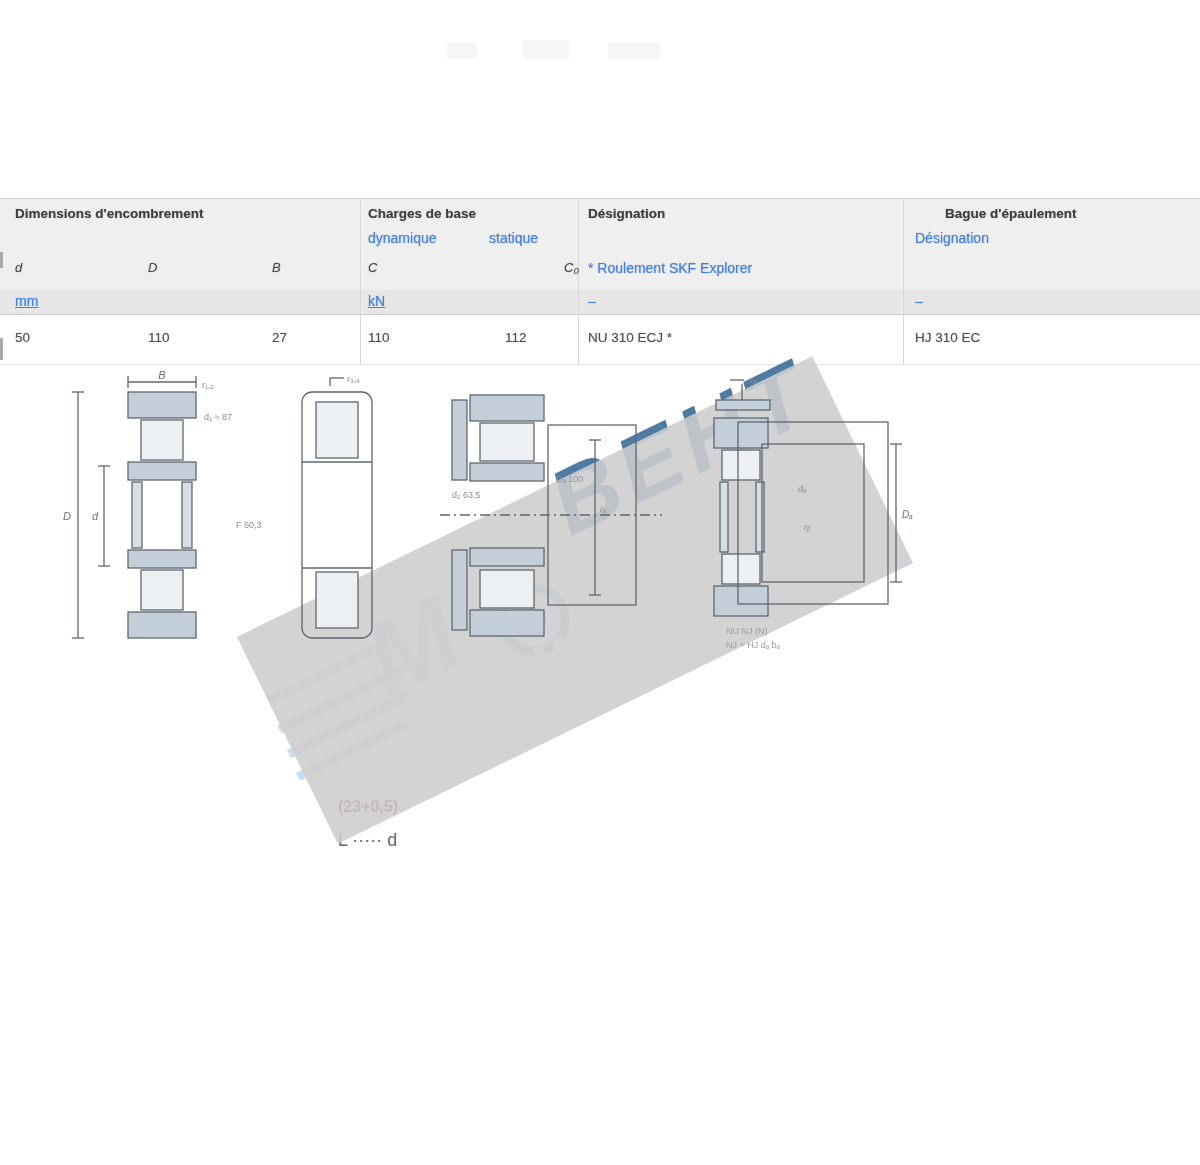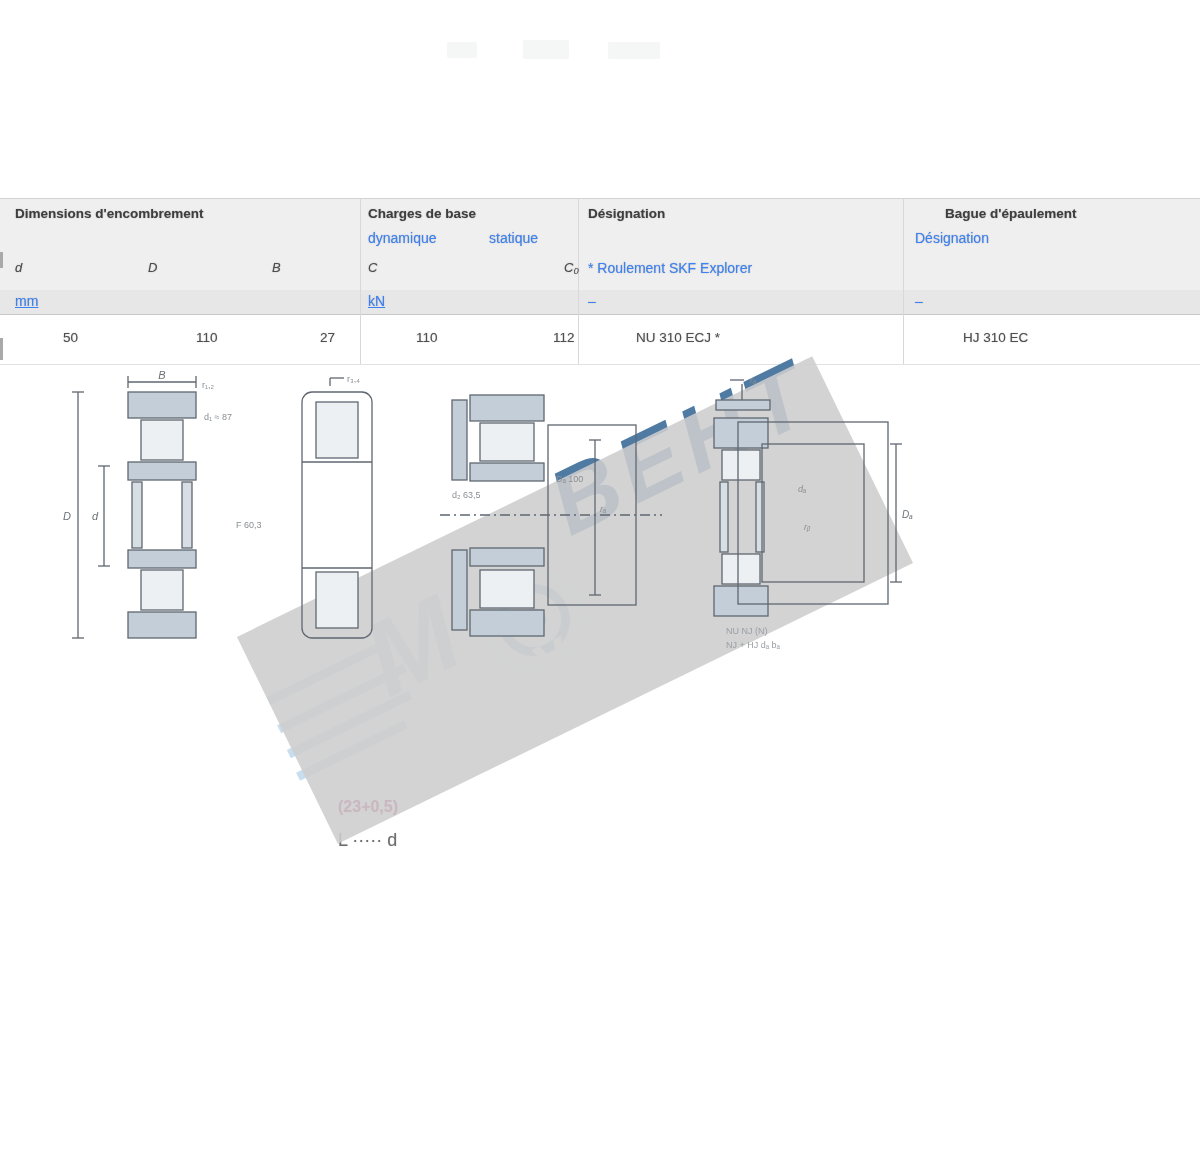--- a/index.html
+++ b/index.html
@@ -12,21 +12,21 @@
   
   .tbl{position:absolute;left:0;top:198px;width:980px;height:168px;}
   .tbl .bg-head{position:absolute;left:0;top:0;width:1200px;height:92px;background:#efefef;}
   .tbl .bg-units{position:absolute;left:0;top:92px;width:1200px;height:24px;background:#e7e7e7;}
   .tbl .hline{position:absolute;left:0;width:1200px;height:1px;background:#d2d2d2;}
   .tbl .vline{position:absolute;top:0;width:1px;height:166px;background:#d8d8d8;}
   .tbl .cell{position:absolute;font-size:13.5px;color:#4c4c4c;text-shadow:0 0 1.2px rgba(70,70,70,.45);white-space:nowrap;}
   .tbl .hd{font-weight:700;color:#3e3e3e;}
   .tbl .sub{font-size:14px;color:#3b82f6;text-align:center;}
   .tbl .sym{font-style:italic;font-size:13px;}
-  .tbl .val{font-size:13.5px;color:#4f4f4f;margin-left:48px;}
+  .tbl .val{font-size:13.5px;color:#4f4f4f;}
   .tick{position:absolute;background:#a9a9a9;}
 
   
   svg text{font-family:"Liberation Sans", sans-serif;}
   .drawings{position:absolute;left:0;top:370px;z-index:2;}
 
   
   .wm-band{position:absolute;left:255px;top:485px;width:640px;height:230px;
            background:rgba(205,205,205,.88);transform:rotate(-26deg);z-index:1;}
   .wm-top{z-index:3;}

